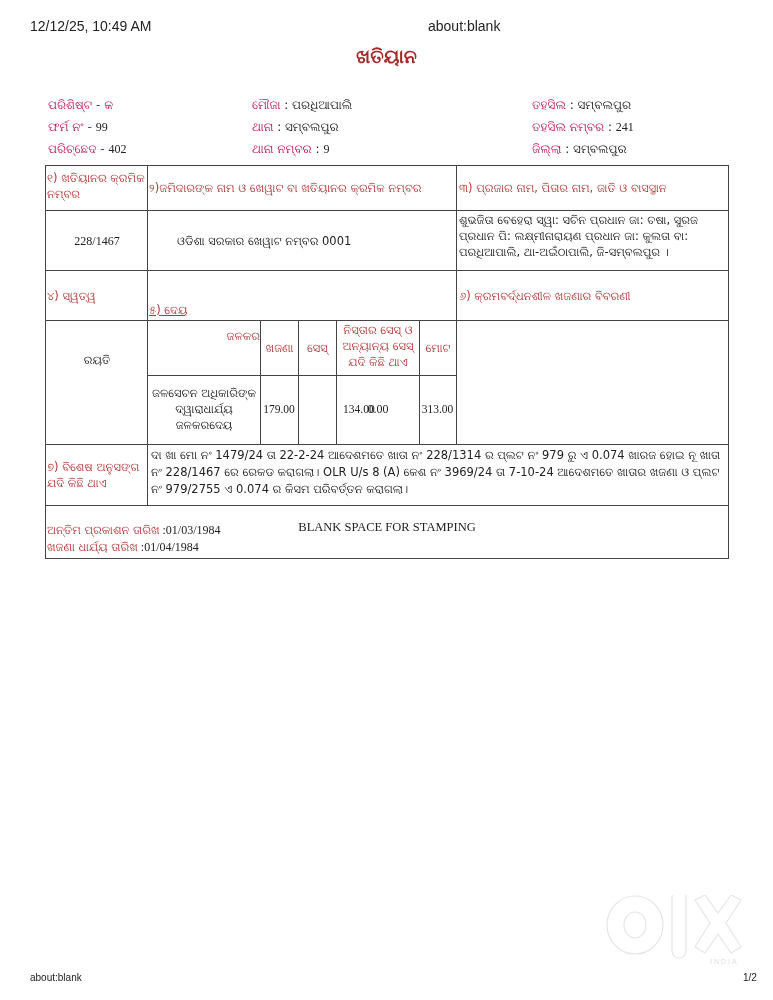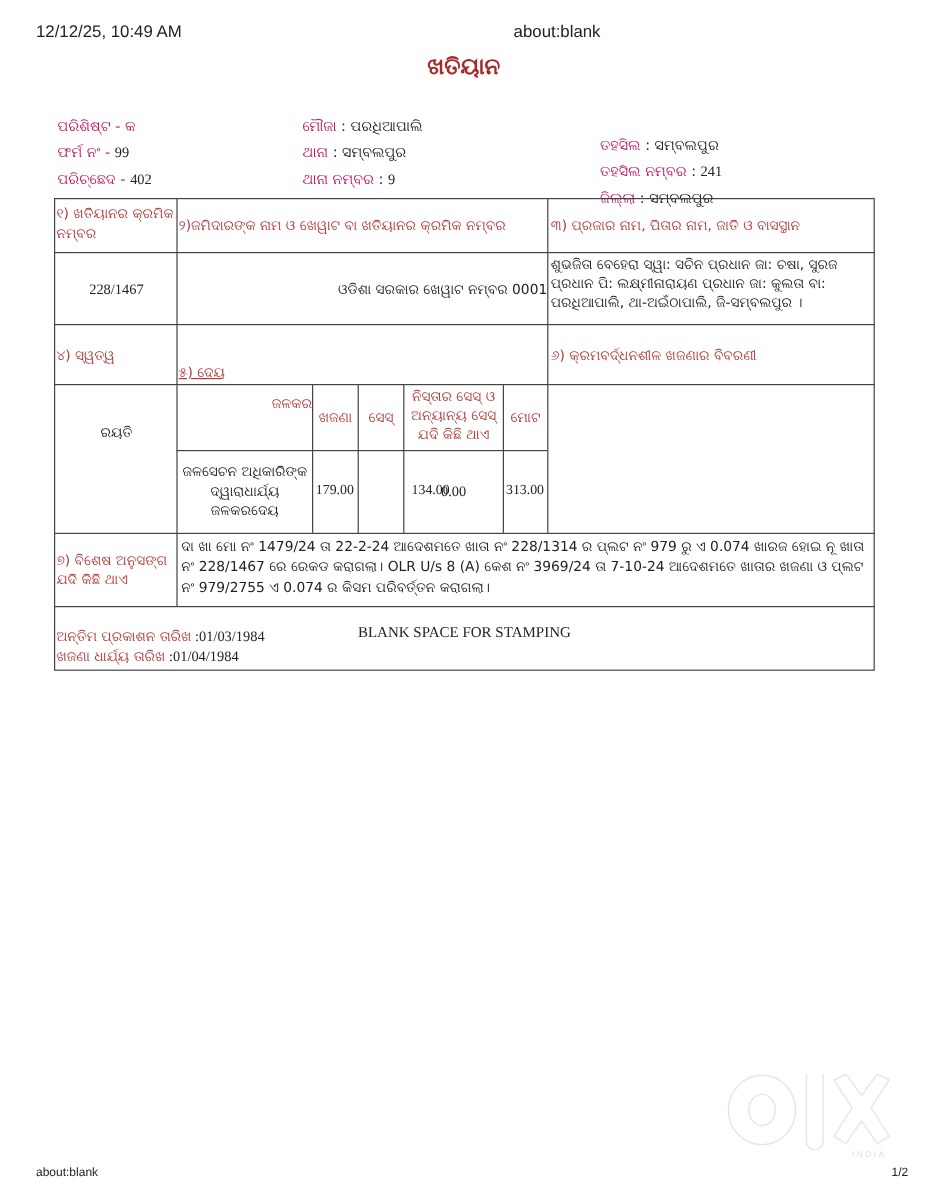--- a/index.html
+++ b/index.html
@@ -34,21 +34,21 @@
   <div><span class="lbl">ଫର୍ମ ନଂ - </span><span class="val">99</span></div>
   <div><span class="lbl">ପରିଚ୍ଛେଦ - </span><span class="val">402</span></div>
 </div>
 
 <div class="meta" style="left:252px; top:94px;">
   <div><span class="lbl">ମୌଜା</span> : <span class="val od">ପରଧିଆପାଲି</span></div>
   <div><span class="lbl">ଥାନା</span> : <span class="val od">ସମ୍ବଲପୁର</span></div>
   <div><span class="lbl">ଥାନା ନମ୍ବର</span> : <span class="val">9</span></div>
 </div>
 
-<div class="meta" style="left:500px; top:94px;margin-top:16px;">
+<div class="meta" style="left:532px; top:94px;">
   <div><span class="lbl">ତହସିଲ</span> : <span class="val od">ସମ୍ବଲପୁର</span></div>
   <div><span class="lbl">ତହସିଲ ନମ୍ବର</span> : <span class="val">241</span></div>
   <div><span class="lbl">ଜିଲ୍ଲା</span> : <span class="val od">ସମ୍ବଲପୁର</span></div>
 </div>
 
 <div class="box" style="left:45px; top:165px; width:684px; height:394px;"></div>
 
 <div class="hline" style="left:45px; top:210px; width:684px;"></div>
 <div class="hline" style="left:45px; top:270px; width:684px;"></div>
 <div class="hline" style="left:45px; top:320px; width:684px;"></div>
@@ -62,21 +62,21 @@
 <div class="vline" style="left:260px; top:320px; height:124px;"></div>
 <div class="vline" style="left:298px; top:320px; height:124px;"></div>
 <div class="vline" style="left:336px; top:320px; height:124px;"></div>
 <div class="vline" style="left:419px; top:320px; height:124px;"></div>
 
 <div class="cell red" style="left:47px; top:170px; width:98px;">୧) ଖତିୟାନର କ୍ରମିକ ନମ୍ବର</div>
 <div class="cell red" style="left:149px; top:180px; width:305px;">୨)ଜମିଦାରଙ୍କ ନାମ ଓ ଖେୱାଟ ବା ଖତିୟାନର କ୍ରମିକ ନମ୍ବର</div>
 <div class="cell red" style="left:459px; top:180px; width:268px;">୩) ପ୍ରଜାର ନାମ, ପିତାର ନାମ, ଜାତି ଓ ବାସସ୍ଥାନ</div>
 
 <div class="cell num" style="left:47px; top:233px; width:100px; text-align:center;">228/1467</div>
-<div class="cell" style="left:149px; top:233px; width:307px; text-align:right;">ଓଡିଶା ସରକାର ଖେୱାଟ ନମ୍ବର 0001</div>
+<div class="cell" style="left:149px; top:233px; width:307px; text-align:left;padding-left:28px;">ଓଡିଶା ସରକାର ଖେୱାଟ ନମ୍ବର 0001</div>
 <div class="cell" style="left:459px; top:212px; width:268px;">ଶୁଭଜିତା ବେହେରା ସ୍ୱା: ସଚିନ ପ୍ରଧାନ ଜା: ଚଷା, ସୁରଜ ପ୍ରଧାନ ପି: ଲକ୍ଷ୍ମୀନାରାୟଣ ପ୍ରଧାନ ଜା: କୁଲତା ବା: ପରଧିଆପାଲି, ଥା-ଅଇଁଠାପାଲି, ଜି-ସମ୍ବଲପୁର ।</div>
 
 <div class="cell red" style="left:47px; top:288px; width:98px;">୪) ସ୍ୱତ୍ୱ</div>
 <div class="cell red" style="left:149px; top:302px; width:305px;text-decoration:underline;">୫) ଦେୟ</div>
 <div class="cell red" style="left:459px; top:288px; width:268px;">୬) କ୍ରମବର୍ଦ୍ଧନଶୀଳ ଖଜଣାର ବିବରଣୀ</div>
 
 <div class="cell" style="left:47px; top:352px; width:100px; text-align:center;">ରୟତି</div>
 
 <div class="cell red" style="left:148px; top:328px; width:112px; text-align:right;">ଜଳକର</div>
 <div class="cell red" style="left:261px; top:340px; width:37px; text-align:center;">ଖଜଣା</div>

